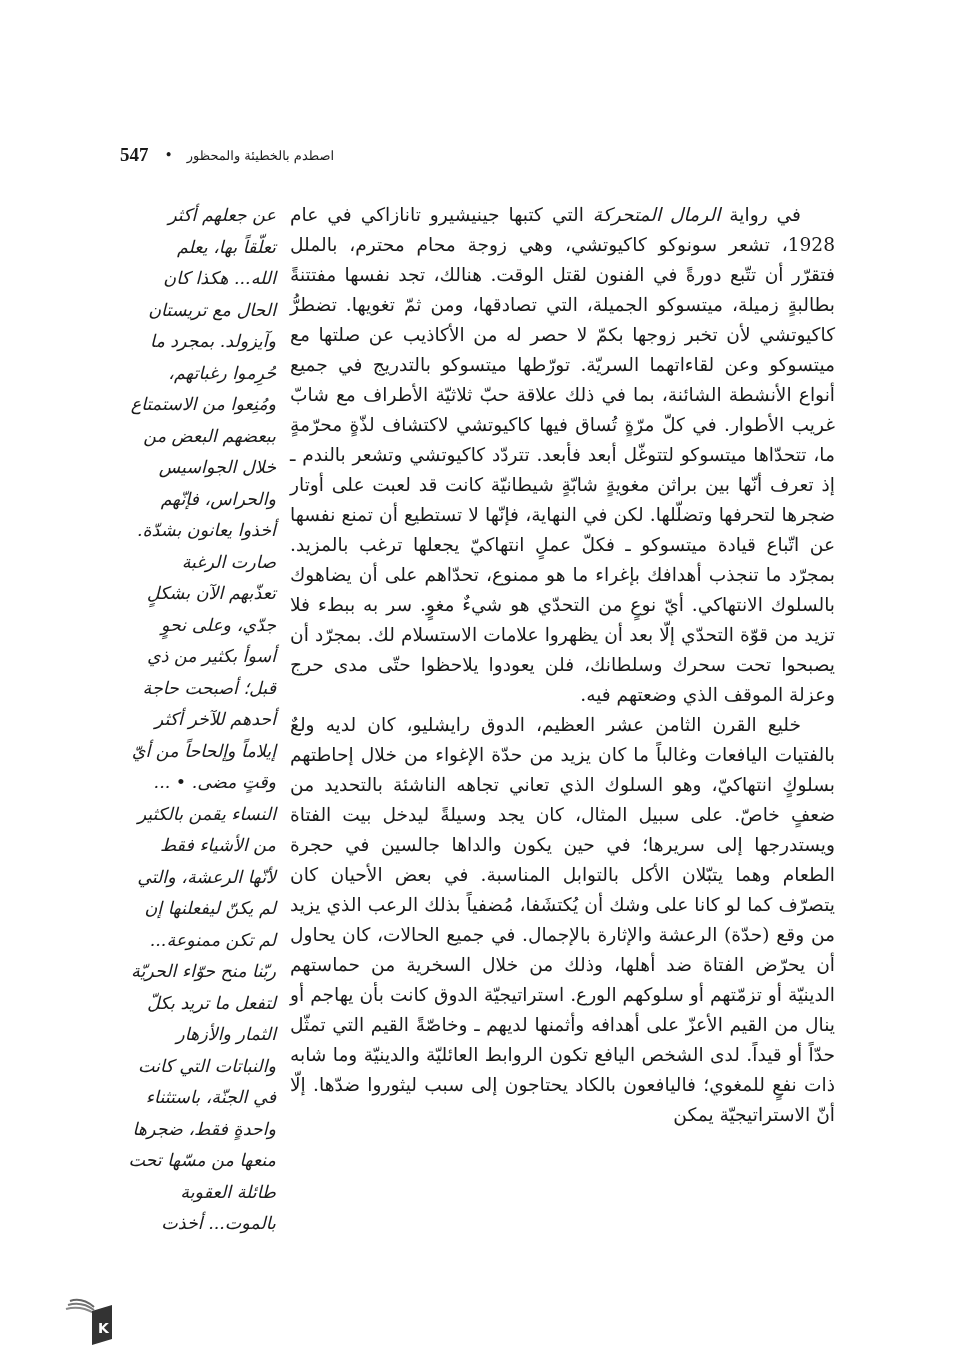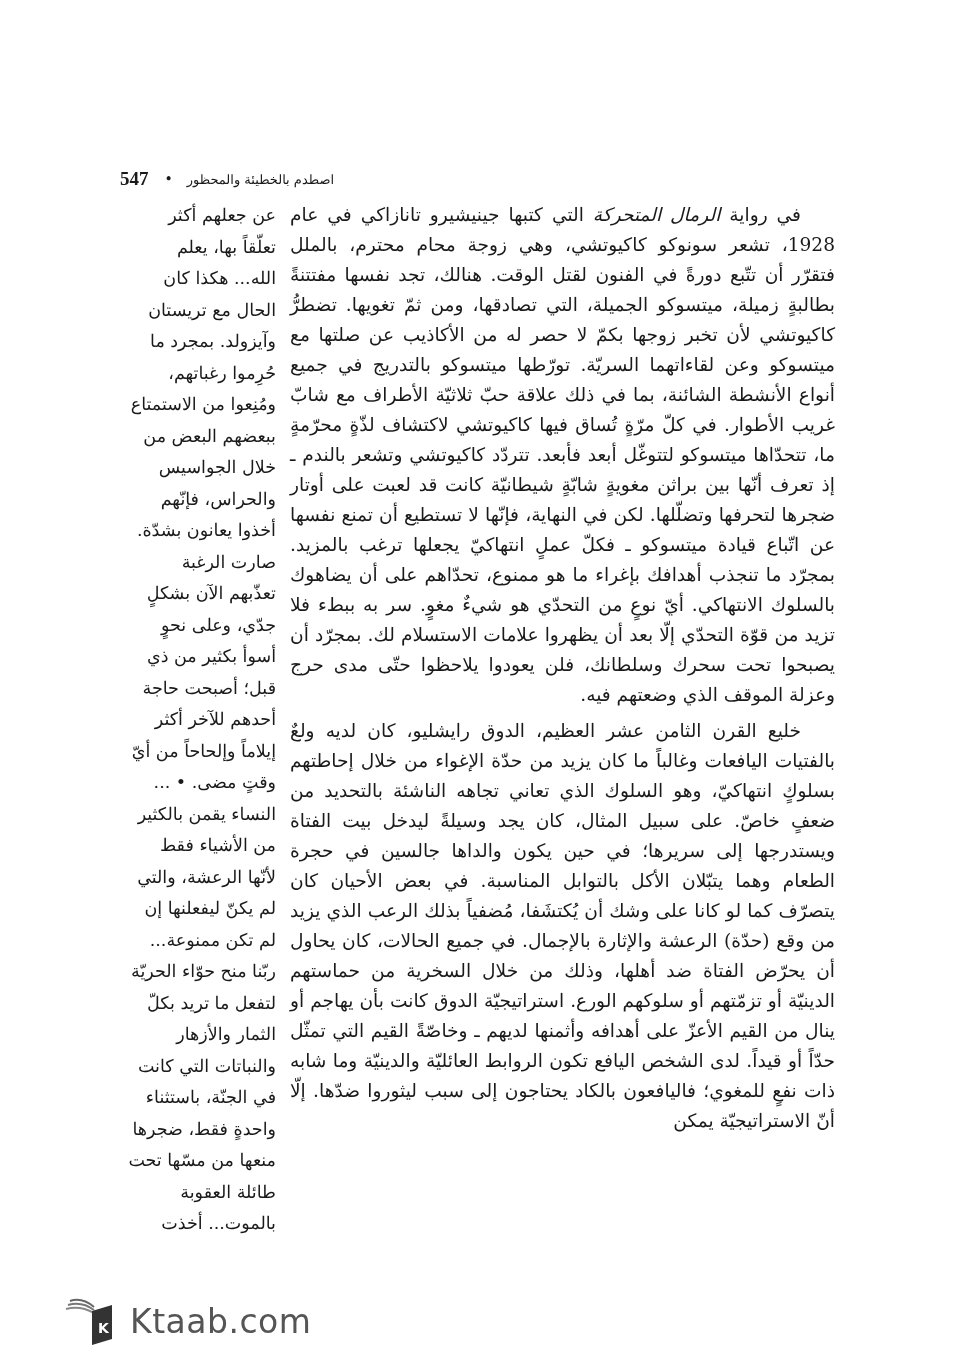--- a/index.html
+++ b/index.html
@@ -1,29 +1,29 @@
 <!DOCTYPE html>
 <html><head>
 <meta charset="utf-8">
 <style>
   html, body { margin: 0; padding: 0; background: #ffffff; }
   body { width: 955px; height: 1370px; position: relative; overflow: hidden; color: #1a1a1a;
          font-family: "DejaVu Serif", "Liberation Serif", serif; }
   .header { position: absolute; top: 140px; left: 120px; width: 290px; height: 30px;
-            display: flex; direction: ltr; align-items: center; font-size: 17px; margin-top: 24px; }
+            display: flex; direction: ltr; align-items: center; font-size: 17px; }
   .page-num { font-family: "Liberation Serif", serif; font-size: 19px; font-weight: bold; }
   .bullet { margin: 0 14px 0 16px; font-size: 14px; }
   .running-title { direction: rtl; font-size: 13px; }
   .main { position: absolute; top: 200px; left: 290px; width: 545px; direction: rtl; text-align: justify;
           font-size: 18.6px; line-height: 30px; }
   .main p { margin: 0; text-indent: 34px; }
-  .main p + p { margin-top: 6px; }
+  .main p + p { margin-top: 0; }
   .main .italic { font-style: italic; margin-top: 24px; }
   .side { position: absolute; top: 200px; left: 128px; width: 148px; direction: rtl; text-align: right;
-          font-size: 17.5px; line-height: 31.5px; }
+          font-style: italic; font-size: 17.5px; line-height: 31.5px; }
   .side .line { display: block; white-space: nowrap; }
   .logo { position: absolute; left: 62px; top: 1295px; display: flex; align-items: center; direction: ltr; }
   .logo-book { position: relative; width: 60px; height: 52px; }
   .logo-text { font-family: "DejaVu Sans", sans-serif; font-size: 33px; color: #555; margin-left: 8px; letter-spacing: 0.5px; }
 </style>
 </head>
 <body>
 
 <div class="header">
   <span class="page-num">547</span>
@@ -75,14 +75,13 @@
 <div class="logo">
   <div class="logo-book">
     <svg width="60" height="52" viewBox="0 0 60 52">
       <path d="M8 6 Q20 2 32 12" stroke="#666" stroke-width="2" fill="none"></path>
       <path d="M6 10 Q20 6 32 15" stroke="#777" stroke-width="2" fill="none"></path>
       <path d="M4 14 Q18 10 32 18" stroke="#888" stroke-width="2" fill="none"></path>
       <path d="M30 16 L50 10 L50 44 L30 50 Z" fill="#333"></path>
       <text x="36" y="38" font-family="DejaVu Sans, sans-serif" font-size="14" font-weight="bold" fill="#fff">K</text>
     </svg>
   </div>
-  <span class="logo-text">Ktaab.com</span>
 </div>
 
 </body></html>

